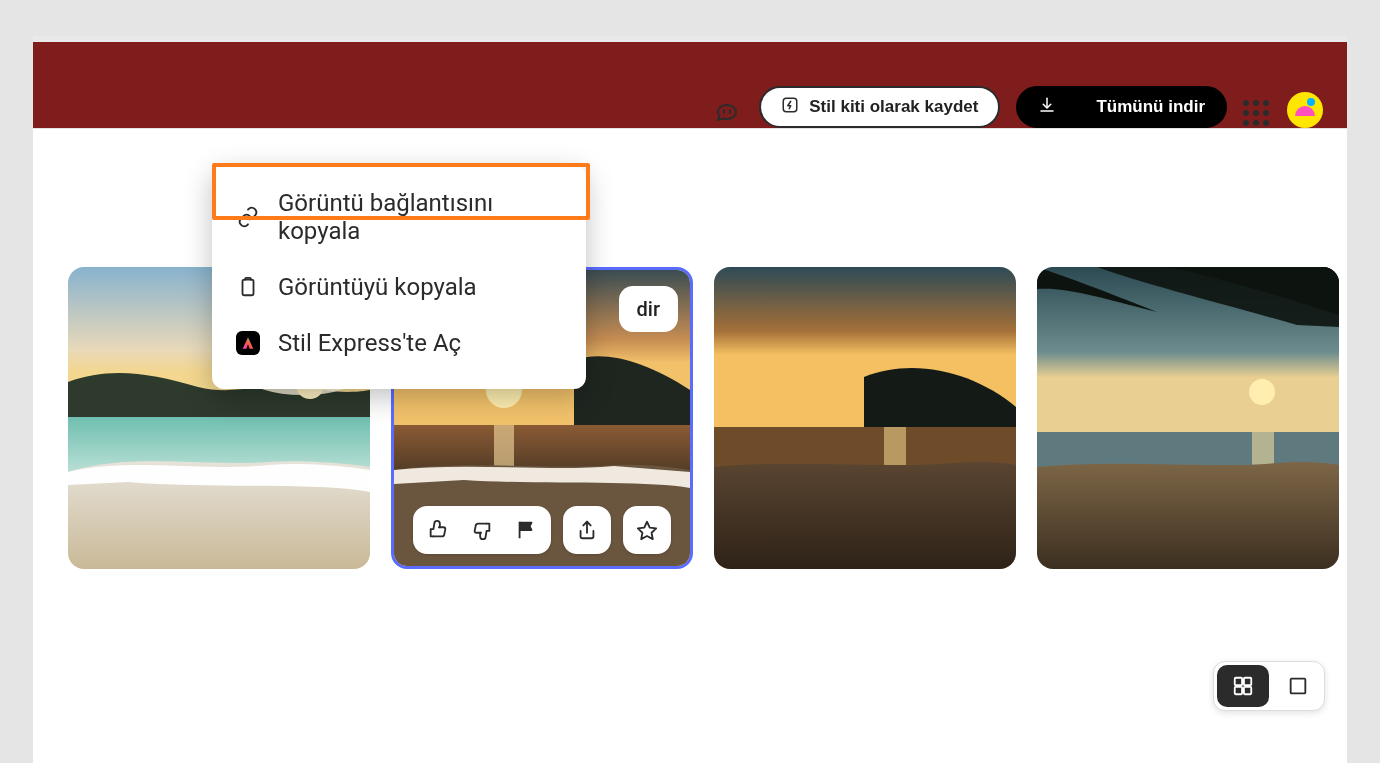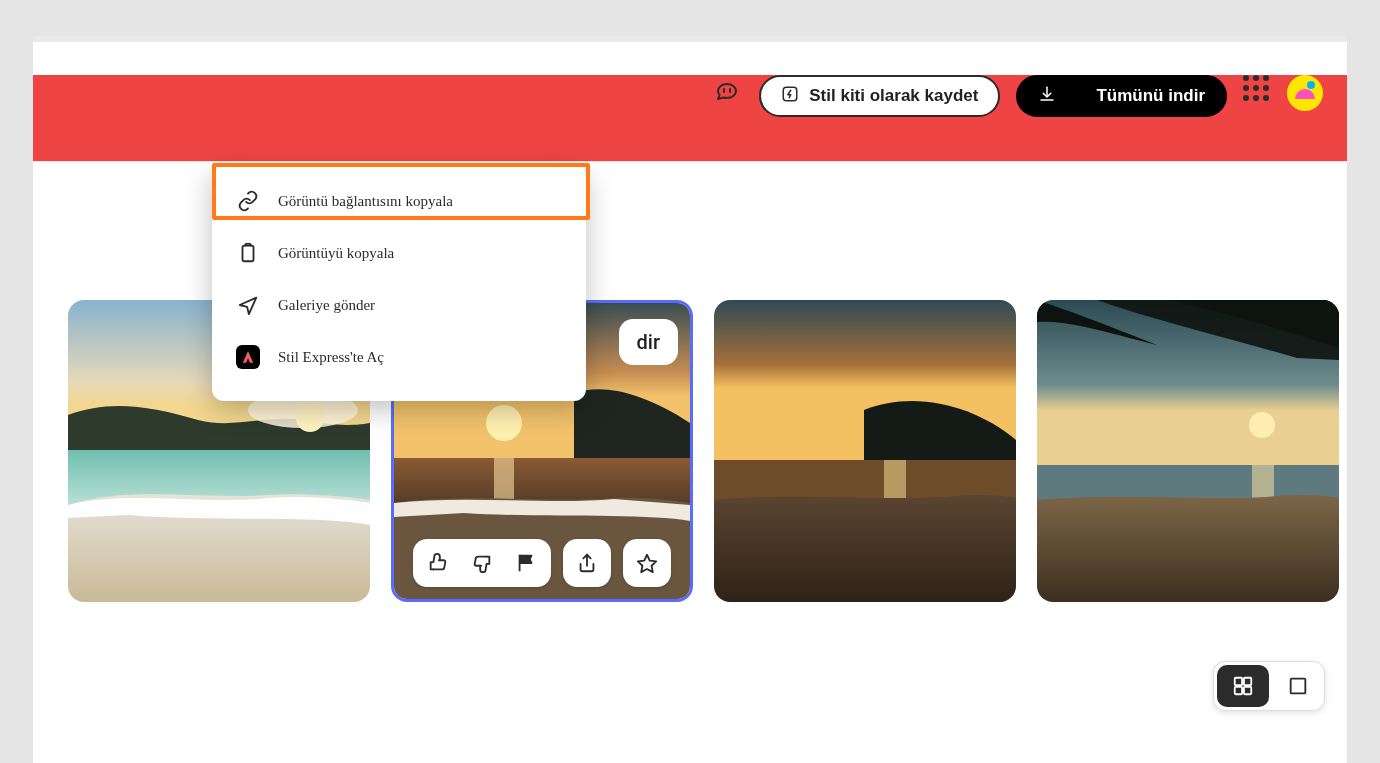--- a/index.html
+++ b/index.html
@@ -17,28 +17,27 @@
     top: 36px;
     right: 33px;
     bottom: 0;
     background: #fff;
     display: flex;
     flex-direction: column;
   }
   .top-sep { height: 6px; background: #e9e9e9; }
   .header {
     height: 87px;
-    background: #ef4444;
+    background: #7f1d1d;
     border-bottom: 1px solid #e4e4e4;
     display: flex;
-    align-items: flex-start;
+    align-items: flex-end;
     justify-content: flex-end;
     gap: 16px;
     padding-right: 24px;
-    margin-top: 33px;
   }
   .icon-btn {
     width: 32px; height: 32px;
     display: flex; align-items: center; justify-content: center;
     cursor: pointer;
   }
   .pill-btn {
     display: inline-flex;
     align-items: center;
     gap: 10px;
@@ -152,24 +151,23 @@
     border-radius: 12px;
     box-shadow: 0 8px 28px rgba(0,0,0,.25);
     padding: 10px 0 18px 0;
     z-index: 50;
   }
   .ctx-item {
     display: flex;
     align-items: center;
     gap: 18px;
     padding: 14px 24px;
-    font-size: 15px;
+    font-size: 24px;
     color: #2b2b2b;
     cursor: pointer;
-    font-family: Liberation Serif, serif;
   }
   .ctx-icon { width: 24px; height:24px; display:flex; align-items:center; justify-content:center; flex-shrink:0; }
   .ctx-highlight {
     position: absolute;
     left: 212px;
     top: 163px;
     width: 378px;
     height: 57px;
     border: 4px solid #ff7b1a;
     border-radius: 2px;
@@ -418,28 +416,20 @@
     <span class="ctx-icon">
       <svg width="22" height="22" viewBox="0 0 24 24" fill="none" stroke="#2b2b2b" stroke-width="2" stroke-linecap="round" stroke-linejoin="round">
           <rect x="6" y="4" width="12" height="17" rx="2"></rect>
           <path d="M9 4V3a1 1 0 0 1 1-1h4a1 1 0 0 1 1 1v1"></path>
         </svg>
     </span>
     <span>Görüntüyü kopyala</span>
   </div>
   <div class="ctx-item">
     <span class="ctx-icon">
-      <svg width="22" height="22" viewBox="0 0 24 24" fill="none" stroke="#2b2b2b" stroke-width="2" stroke-linecap="round" stroke-linejoin="round">
-          <path d="M3 12l18-8-8 18-2-8z"></path>
-        </svg>
-    </span>
-    <span>Galeriye gönder</span>
-  </div>
-  <div class="ctx-item">
-    <span class="ctx-icon">
       <span class="ae-logo">
         <svg width="14" height="14" viewBox="0 0 24 24">
             <defs>
               <linearGradient id="ae" x1="0" y1="1" x2="1" y2="0">
                 <stop offset="0" stop-color="#ff3bd4"></stop>
                 <stop offset=".5" stop-color="#ff5a3c"></stop>
                 <stop offset="1" stop-color="#3bd4ff"></stop>
               </linearGradient>
             </defs>
             <path d="M12 2 L21 22 H15 L12 14 L9 22 H3 Z" fill="url(#ae)"></path>

